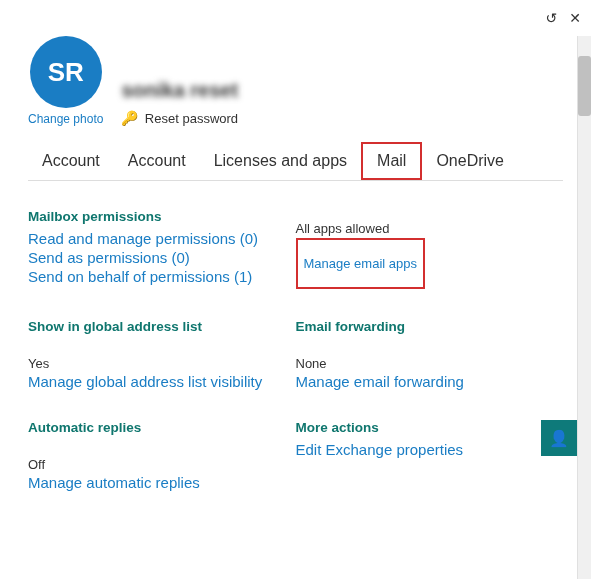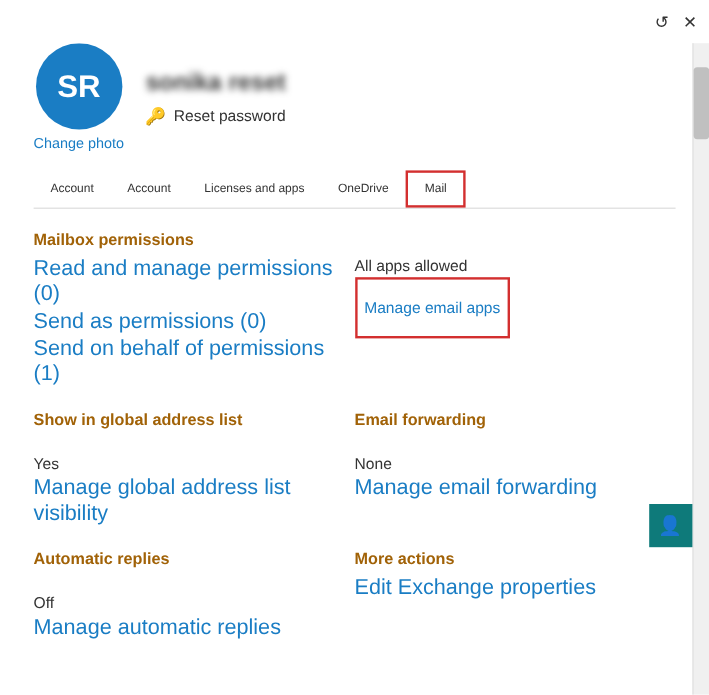--- a/index.html
+++ b/index.html
@@ -35,21 +35,21 @@
     .content {
       flex: 1;
       padding: 0 28px 10px 28px;
       overflow-y: auto;
       display: flex;
       flex-direction: column;
     }
     
     .profile-header {
       display: flex;
-      align-items: center;
+      align-items: flex-end;
       gap: 18px;
       margin-bottom: 16px;
     }
     .avatar-container {
       display: flex;
       flex-direction: column;
       align-items: center;
     }
     .avatar {
       width: 72px;
@@ -97,21 +97,21 @@
     }
     
     .tabs {
       display: flex;
       border-bottom: 1px solid #ddd;
       margin-bottom: 18px;
       gap: 0;
     }
     .tab {
       padding: 8px 14px;
-      font-size: 10px;
+      font-size: 16px;
       color: #333;
       cursor: pointer;
       border: none;
       background: none;
       position: relative;
     }
     .tab.active {
       border: 2px solid #d32f2f;
       font-weight: 500;
     }
@@ -120,26 +120,27 @@
       display: grid;
       grid-template-columns: 1fr 1fr;
       gap: 0;
     }
     .section {
       padding: 0 0 18px 0;
     }
     .section-title {
       font-size: 13.5px;
       font-weight: 600;
-      color: #a16207;
+      color: #0f766e;
       margin-bottom: 6px;
+      margin-top: 10px;
     }
     .section-link {
       color: #1a7dc4;
-      font-size: 18px;
+      font-size: 15px;
       cursor: pointer;
       display: block;
       margin-bottom: 2px;
       text-decoration: none;
     }
     .section-text {
       font-size: 13px;
       color: #333;
       margin-bottom: 2px;
       margin-top: 22px;
@@ -218,22 +219,22 @@
           <span class="reset-icon">🔑</span>
           <span>Reset password</span>
         </div>
       </div>
     </div>
 
     <div class="tabs">
       <button class="tab">Account</button>
       <button class="tab">Account</button>
       <button class="tab">Licenses and apps</button>
+      <button class="tab active">Mail</button>
       <button class="tab">OneDrive</button>
-      <button class="tab active">Mail</button>
     </div>
 
     <div class="sections-grid">
 
       <div class="section">
         <div class="section-title">Mailbox permissions</div>
         <a class="section-link">Read and manage permissions (0)</a>
         <a class="section-link">Send as permissions (0)</a>
         <a class="section-link">Send on behalf of permissions (1)</a>
       </div>

